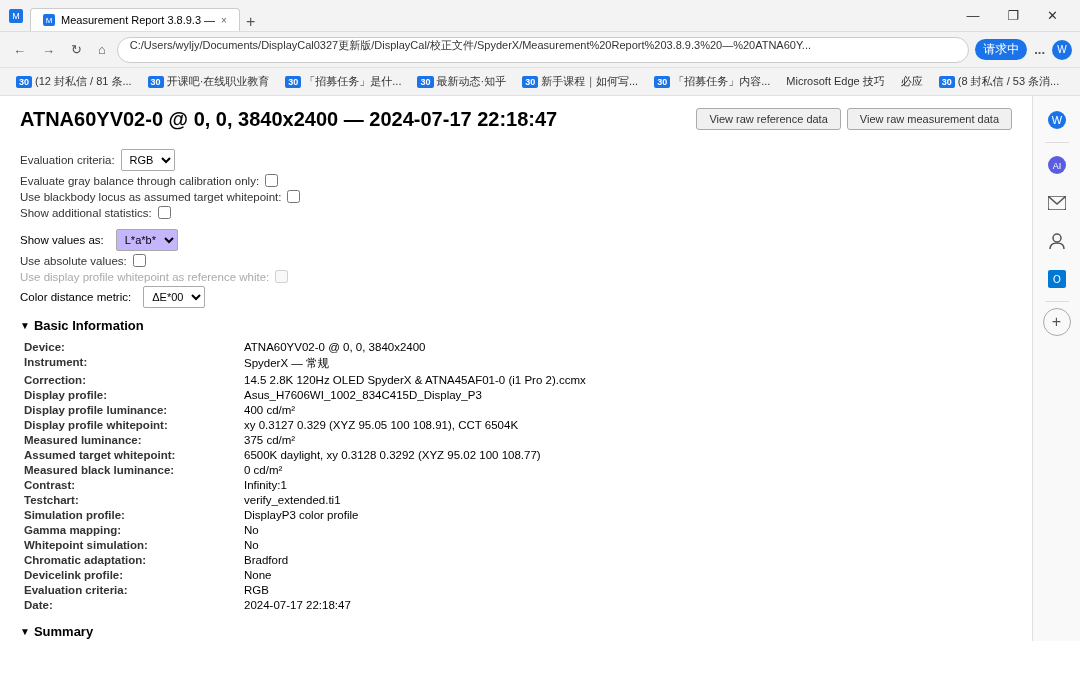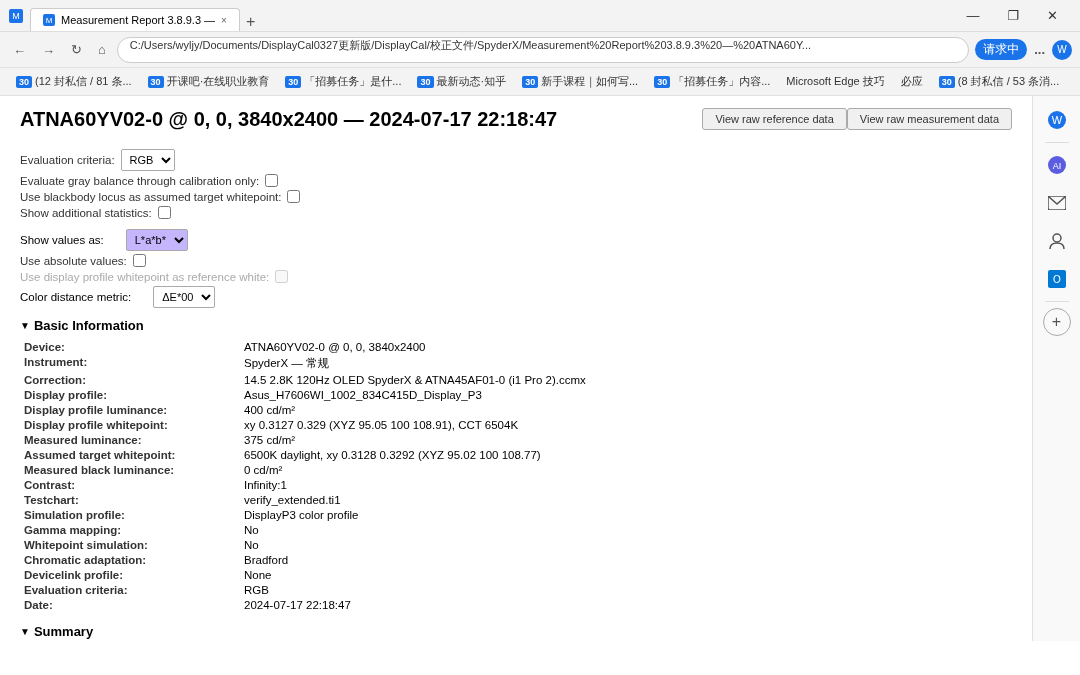--- a/index.html
+++ b/index.html
@@ -171,34 +171,35 @@
       font-size: 11px;
       border: 1px solid #aaa;
       border-radius: 2px;
       padding: 0 4px;
       background: #fff;
     }
     .option-checkbox { cursor: pointer; }
 
     .action-buttons {
       display: flex;
+      gap: 6px;
       margin-bottom: 8px;
       justify-content: center;
     }
     .action-btn {
       padding: 4px 12px;
       font-size: 11px;
       border: 1px solid #aaa;
       border-radius: 3px;
       background: #f0f0f0;
       cursor: pointer;
       color: #333;
     }
 
-    .show-values-row { display: flex; align-items: center; gap: 22px; margin-bottom: 3px; font-size: 11.5px; }
+    .show-values-row { display: flex; align-items: center; gap: 12px; margin-bottom: 3px; font-size: 11.5px; }
     .values-select {
       height: 22px;
       font-size: 11px;
       border: 1px solid #aaa;
       border-radius: 2px;
       padding: 0 4px;
       background: #c4b5fd;
     }
     .metric-select {
       height: 22px;

